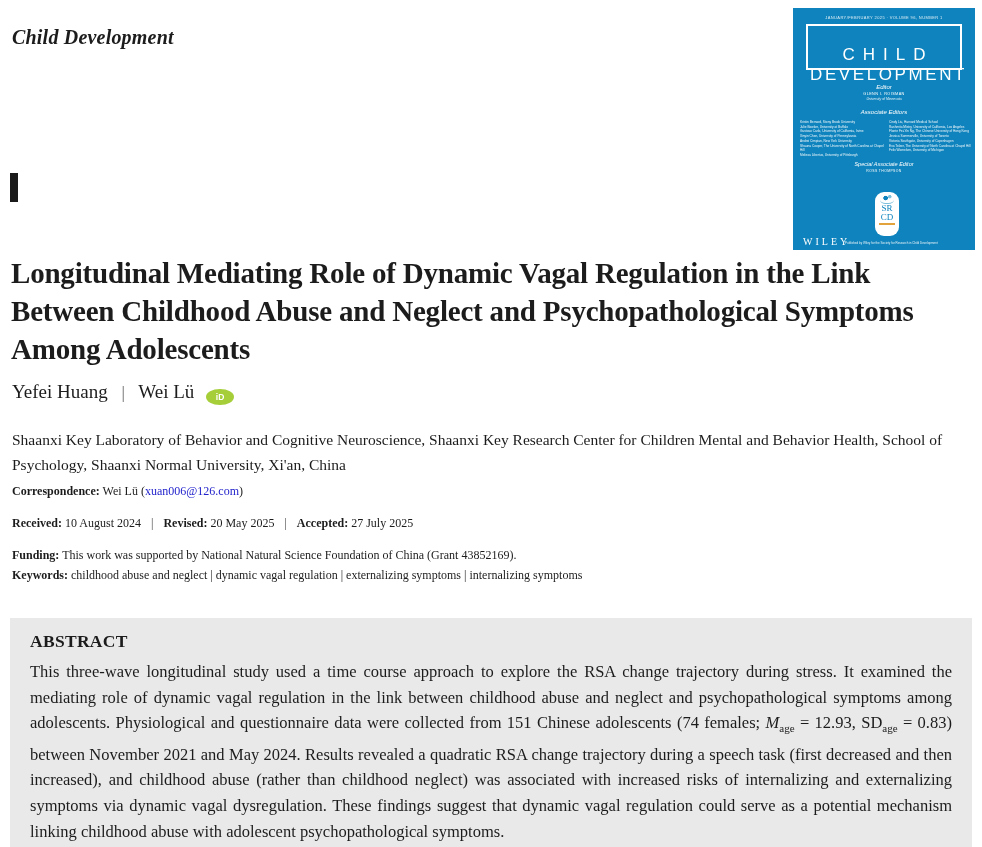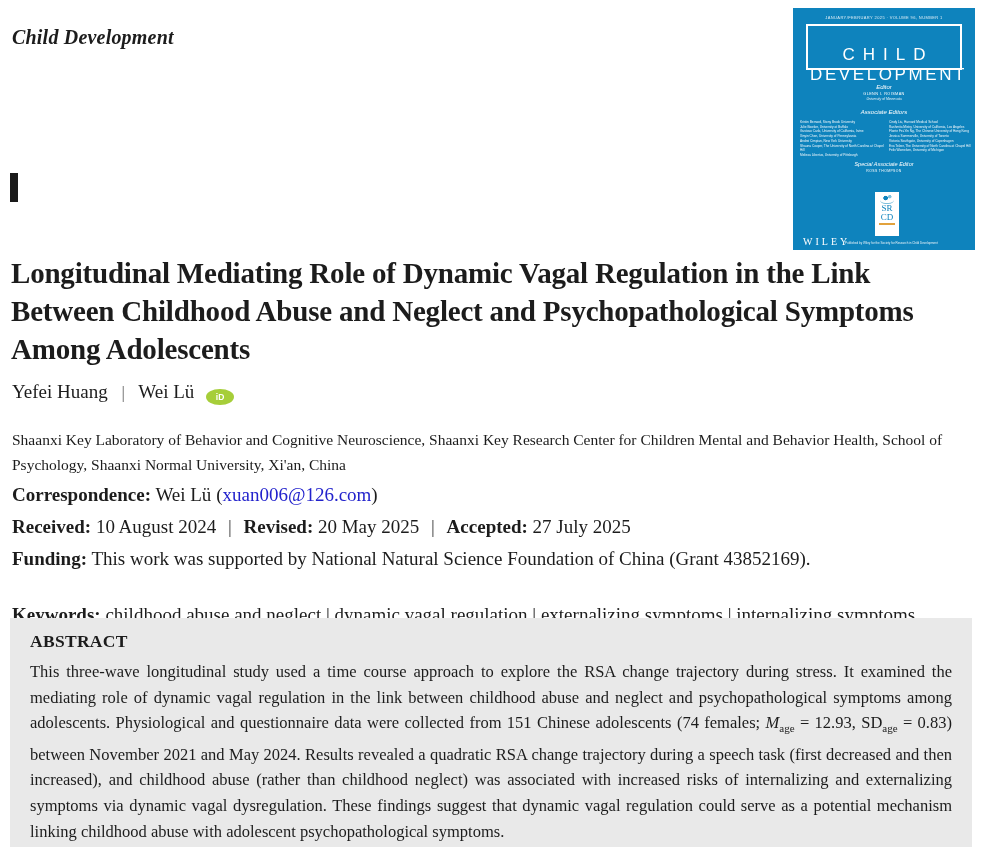--- a/index.html
+++ b/index.html
@@ -41,21 +41,21 @@
   .cover-editor-name{position:absolute;top:84px;width:100%;text-align:center;font-size:3.8px;letter-spacing:.4px;}
   .cover-editor-affil{position:absolute;top:89px;width:100%;text-align:center;font-size:3.4px;font-style:italic;opacity:.9;}
   .cover-assoc-heading{position:absolute;top:101px;width:100%;text-align:center;font-size:6px;font-style:italic;}
   .cover-col{position:absolute;top:112px;font-size:3.2px;line-height:4.7px;opacity:.95;}
   .cover-col-left{left:7px;width:86px;}
   .cover-col-right{left:96px;width:82px;}
   .cover-special-heading{position:absolute;top:153px;width:100%;text-align:center;font-size:5.5px;font-style:italic;}
   .cover-special-name{position:absolute;top:161px;width:100%;text-align:center;font-size:3.4px;letter-spacing:.4px;}
   .cover-logo{
     position:absolute;left:82px;top:184px;width:24px;height:44px;background:#fff;
-    text-align:center;color:var(--cover-blue);padding-top:2px;
+    text-align:center;color:var(--cover-blue);padding-top:2px;border-radius:9px;
   }
   .cover-logo-swirl{width:14px;height:10px;margin:0 auto;border-radius:50% 50% 40% 40%;
     background:radial-gradient(circle at 40% 45%, var(--cover-blue) 0 2px, transparent 2.6px),
                radial-gradient(circle at 70% 30%, #7fc0dd 0 1.5px, transparent 2px);
     border-bottom:1px solid #7fc0dd;}
   .cover-logo-mono{font-family:"Liberation Serif",serif;font-size:9px;line-height:8.5px;letter-spacing:0;}
   .cover-logo-bar{width:16px;height:2.5px;margin:1.5px auto 0;background:#e2a23c;}
   .cover-wiley{position:absolute;left:10px;top:228px;font-family:"Liberation Serif",serif;
     font-size:10px;letter-spacing:3px;text-align:right;}
   .cover-pubnote{position:absolute;left:52px;top:233px;width:124px;font-size:3px;text-align:left;opacity:.9;}
@@ -71,26 +71,26 @@
   .authors{position:absolute;left:12px;top:381px;font-size:19px;}
   .author-sep{color:#666;margin:0 9px;font-size:17px;}
   .orcid{
     display:inline-block;width:28px;height:16px;border-radius:50%;
     background:var(--orcid-green);color:#fff;font-family:"Liberation Sans",sans-serif;
     font-size:8.5px;font-weight:bold;text-align:center;line-height:16px;
     vertical-align:-2px;margin-left:7px;cursor:pointer;
   }
   
   .affiliation{position:absolute;left:12px;top:427px;width:950px;font-size:15.5px;line-height:25px;}
-  .meta{position:absolute;left:12px;width:950px;font-size:19px;}
+  .meta{position:absolute;left:12px;width:950px;font-size:12px;}
   .meta b{font-weight:bold;}
   .meta-correspondence{top:484px;}
   .meta-dates{top:516px;}
   .meta-funding{top:548px;}
-  .meta-keywords{top:604px;}
+  .meta-keywords{top:568px;}
   .meta-sep{margin:0 7px;color:#444;}
   a.email{color:var(--link-blue);text-decoration:none;cursor:pointer;}
   
   .abstract-box{
     position:absolute;left:10px;top:618px;width:962px;min-height:218px;
     background:var(--abstract-bg);padding:13px 20px 15px 20px;
   }
   .abstract-heading{font-size:17.5px;font-weight:bold;letter-spacing:.3px;margin-bottom:7px;}
   .abstract-text{font-size:16.5px;line-height:25.6px;text-align:justify;}
   .mvar{font-style:italic;}

